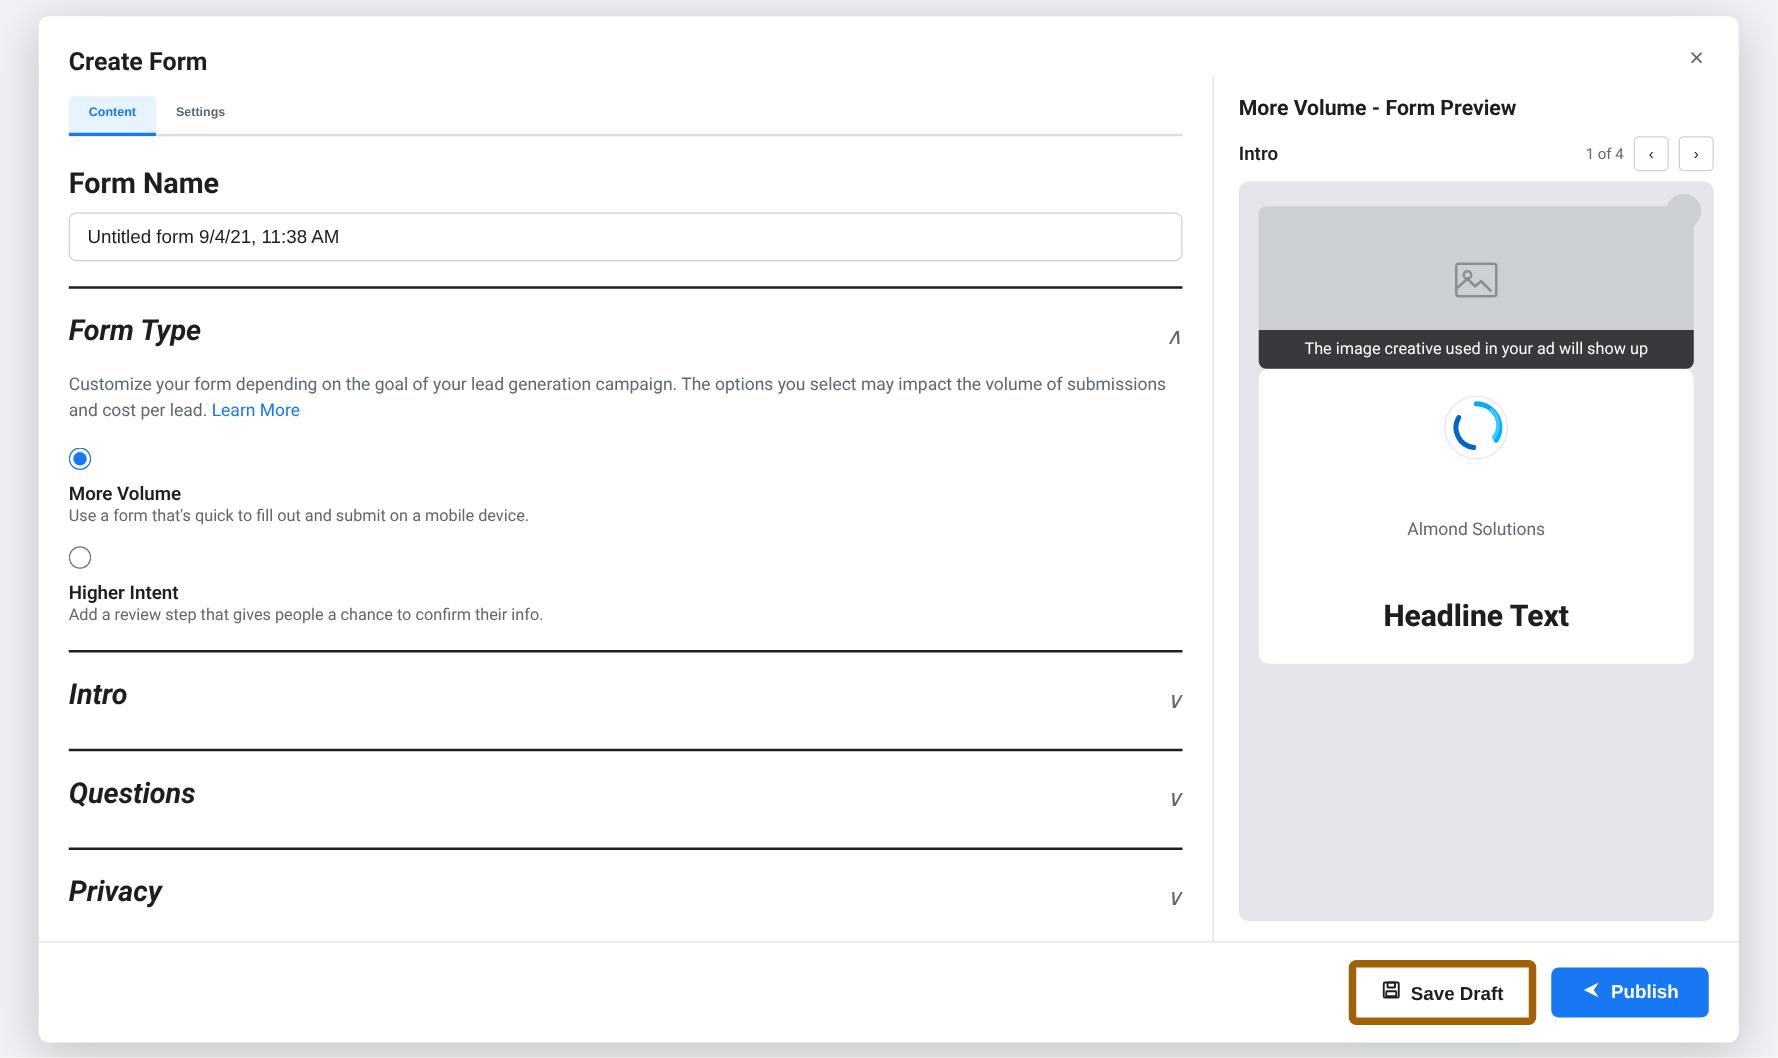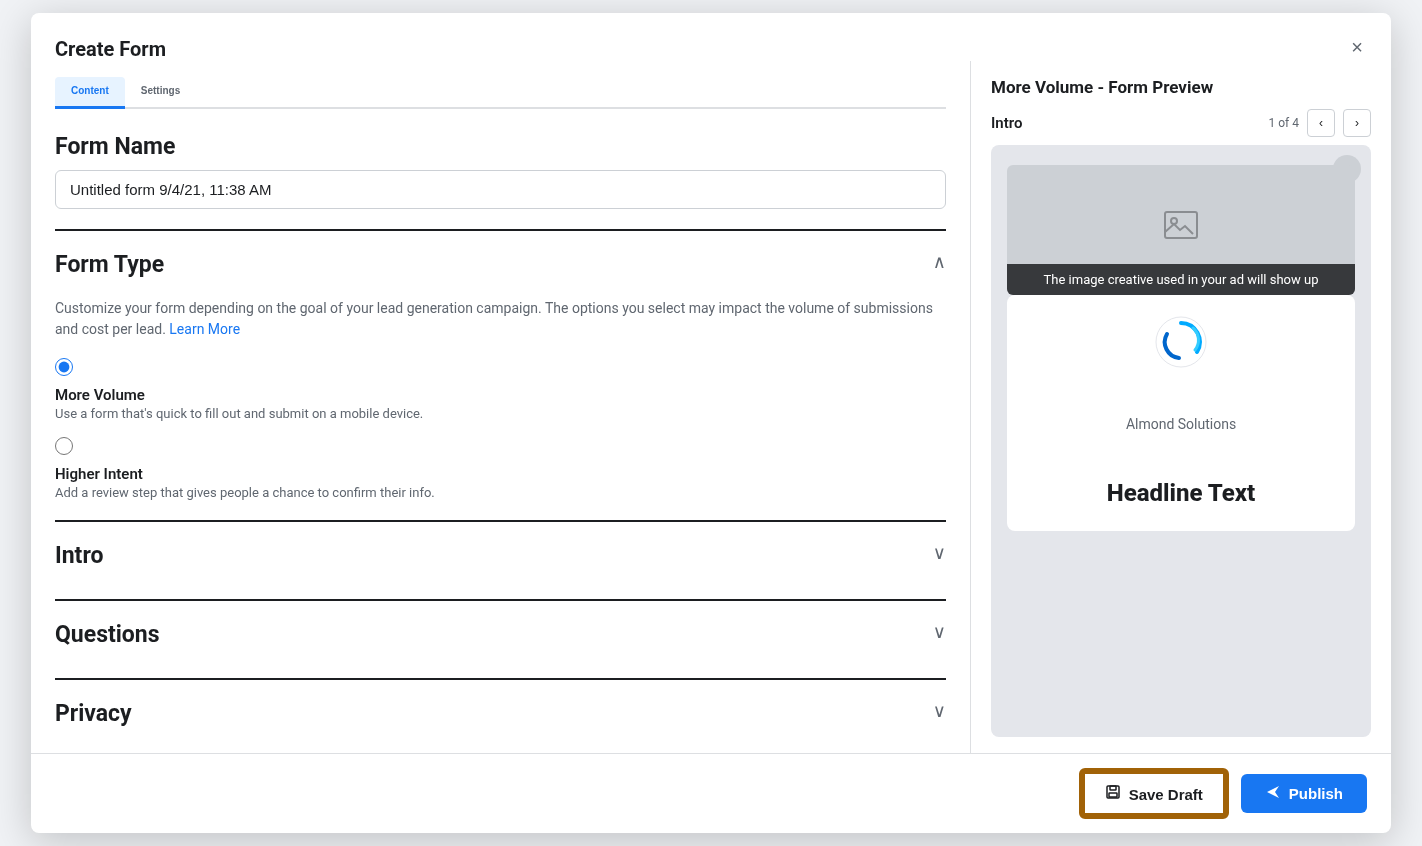--- a/index.html
+++ b/index.html
@@ -94,23 +94,25 @@
       color: #1c1e21;
       outline: none;
     }
     .divider {
       border: none;
       border-top: 2px solid #1c1e21;
       margin: 20px 0;
     }
     .collapsible-header {
       display: flex;
+      align-items: center;
       justify-content: space-between;
       cursor: pointer;
       padding: 0;
+      font-style: italic;
     }
     .chevron-icon {
       font-size: 18px;
       color: #606770;
     }
     .form-type-description {
       font-size: 14px;
       color: #606770;
       margin: 10px 0 16px 0;
       line-height: 1.5;

